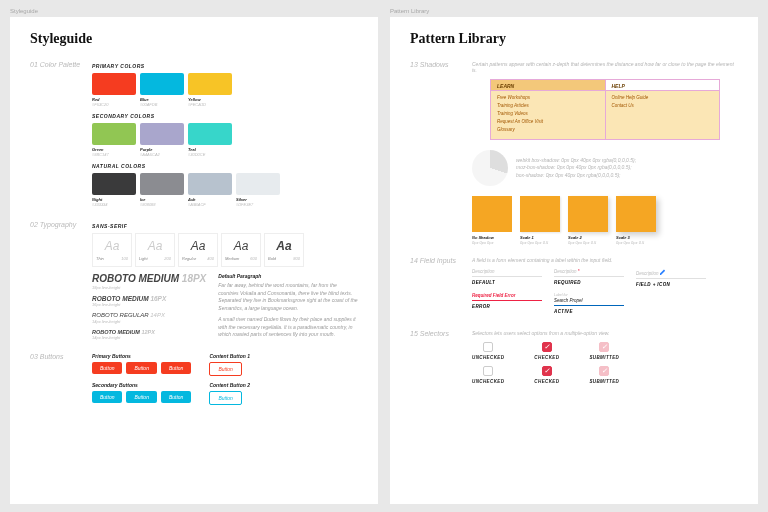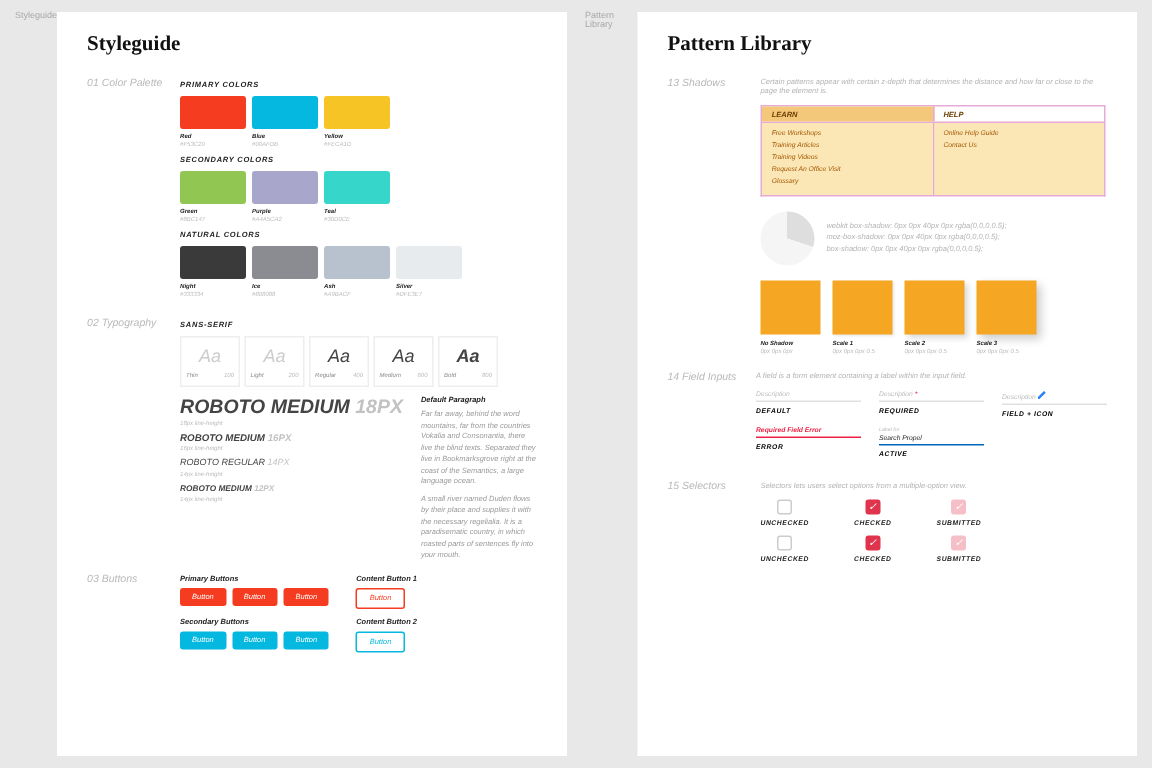--- a/index.html
+++ b/index.html
@@ -7,21 +7,21 @@
     width: 768px;
     height: 512px;
     background: #e8e8e8;
     font-family: -apple-system, "Helvetica Neue", Arial, sans-serif;
     display: flex;
     gap: 12px;
     padding: 8px 10px;
     overflow: hidden;
   }
   .pane-label { font-size: 6px; color: #a8a8a8; margin-bottom: 3px; }
-  .column { flex: 1; display: flex; }
+  .column { flex: 1; display: flex; flex-direction: column; }
   .pane {
     background: #fff;
     padding: 14px 20px 18px 20px;
     height: 100%;
     overflow: hidden;
     position: relative;
   }
   .title { font-family: Georgia, serif; font-weight: 600; font-size: 14px; color: #111; margin-bottom: 14px; }
   .section-row { display: flex; margin-bottom: 8px; font-style: italic; }
   .sec-num { width: 62px; font-size: 7px; color: #b9b9b9; padding-top: 0px; }
@@ -201,21 +201,21 @@
               <div class="aa bold">Aa</div>
     <div class="type-cap">
                 <span>Bold</span>
                 <span>800</span>
               </div>
             </div>
           </div>
         <div class="tscale">
           <div class="col1" id="tscale-col">
               <div>
-                <div class="th" style="font-size:13px;font-weight:600">ROBOTO MEDIUM <span class="px">18PX</span></div>
+                <div class="th" style="font-size:10px;font-weight:600">ROBOTO MEDIUM <span class="px">18PX</span></div>
    <div class="tsub">18px line-height</div>
               </div>
               <div>
                 <div class="th" style="font-size:6.5px;font-weight:600">ROBOTO MEDIUM <span class="px">16PX</span></div>
    <div class="tsub">16px line-height</div>
               </div>
               <div>
                 <div class="th" style="font-size:6px;font-weight:400">ROBOTO REGULAR <span class="px">14PX</span></div>
    <div class="tsub">14px line-height</div>
               </div>

